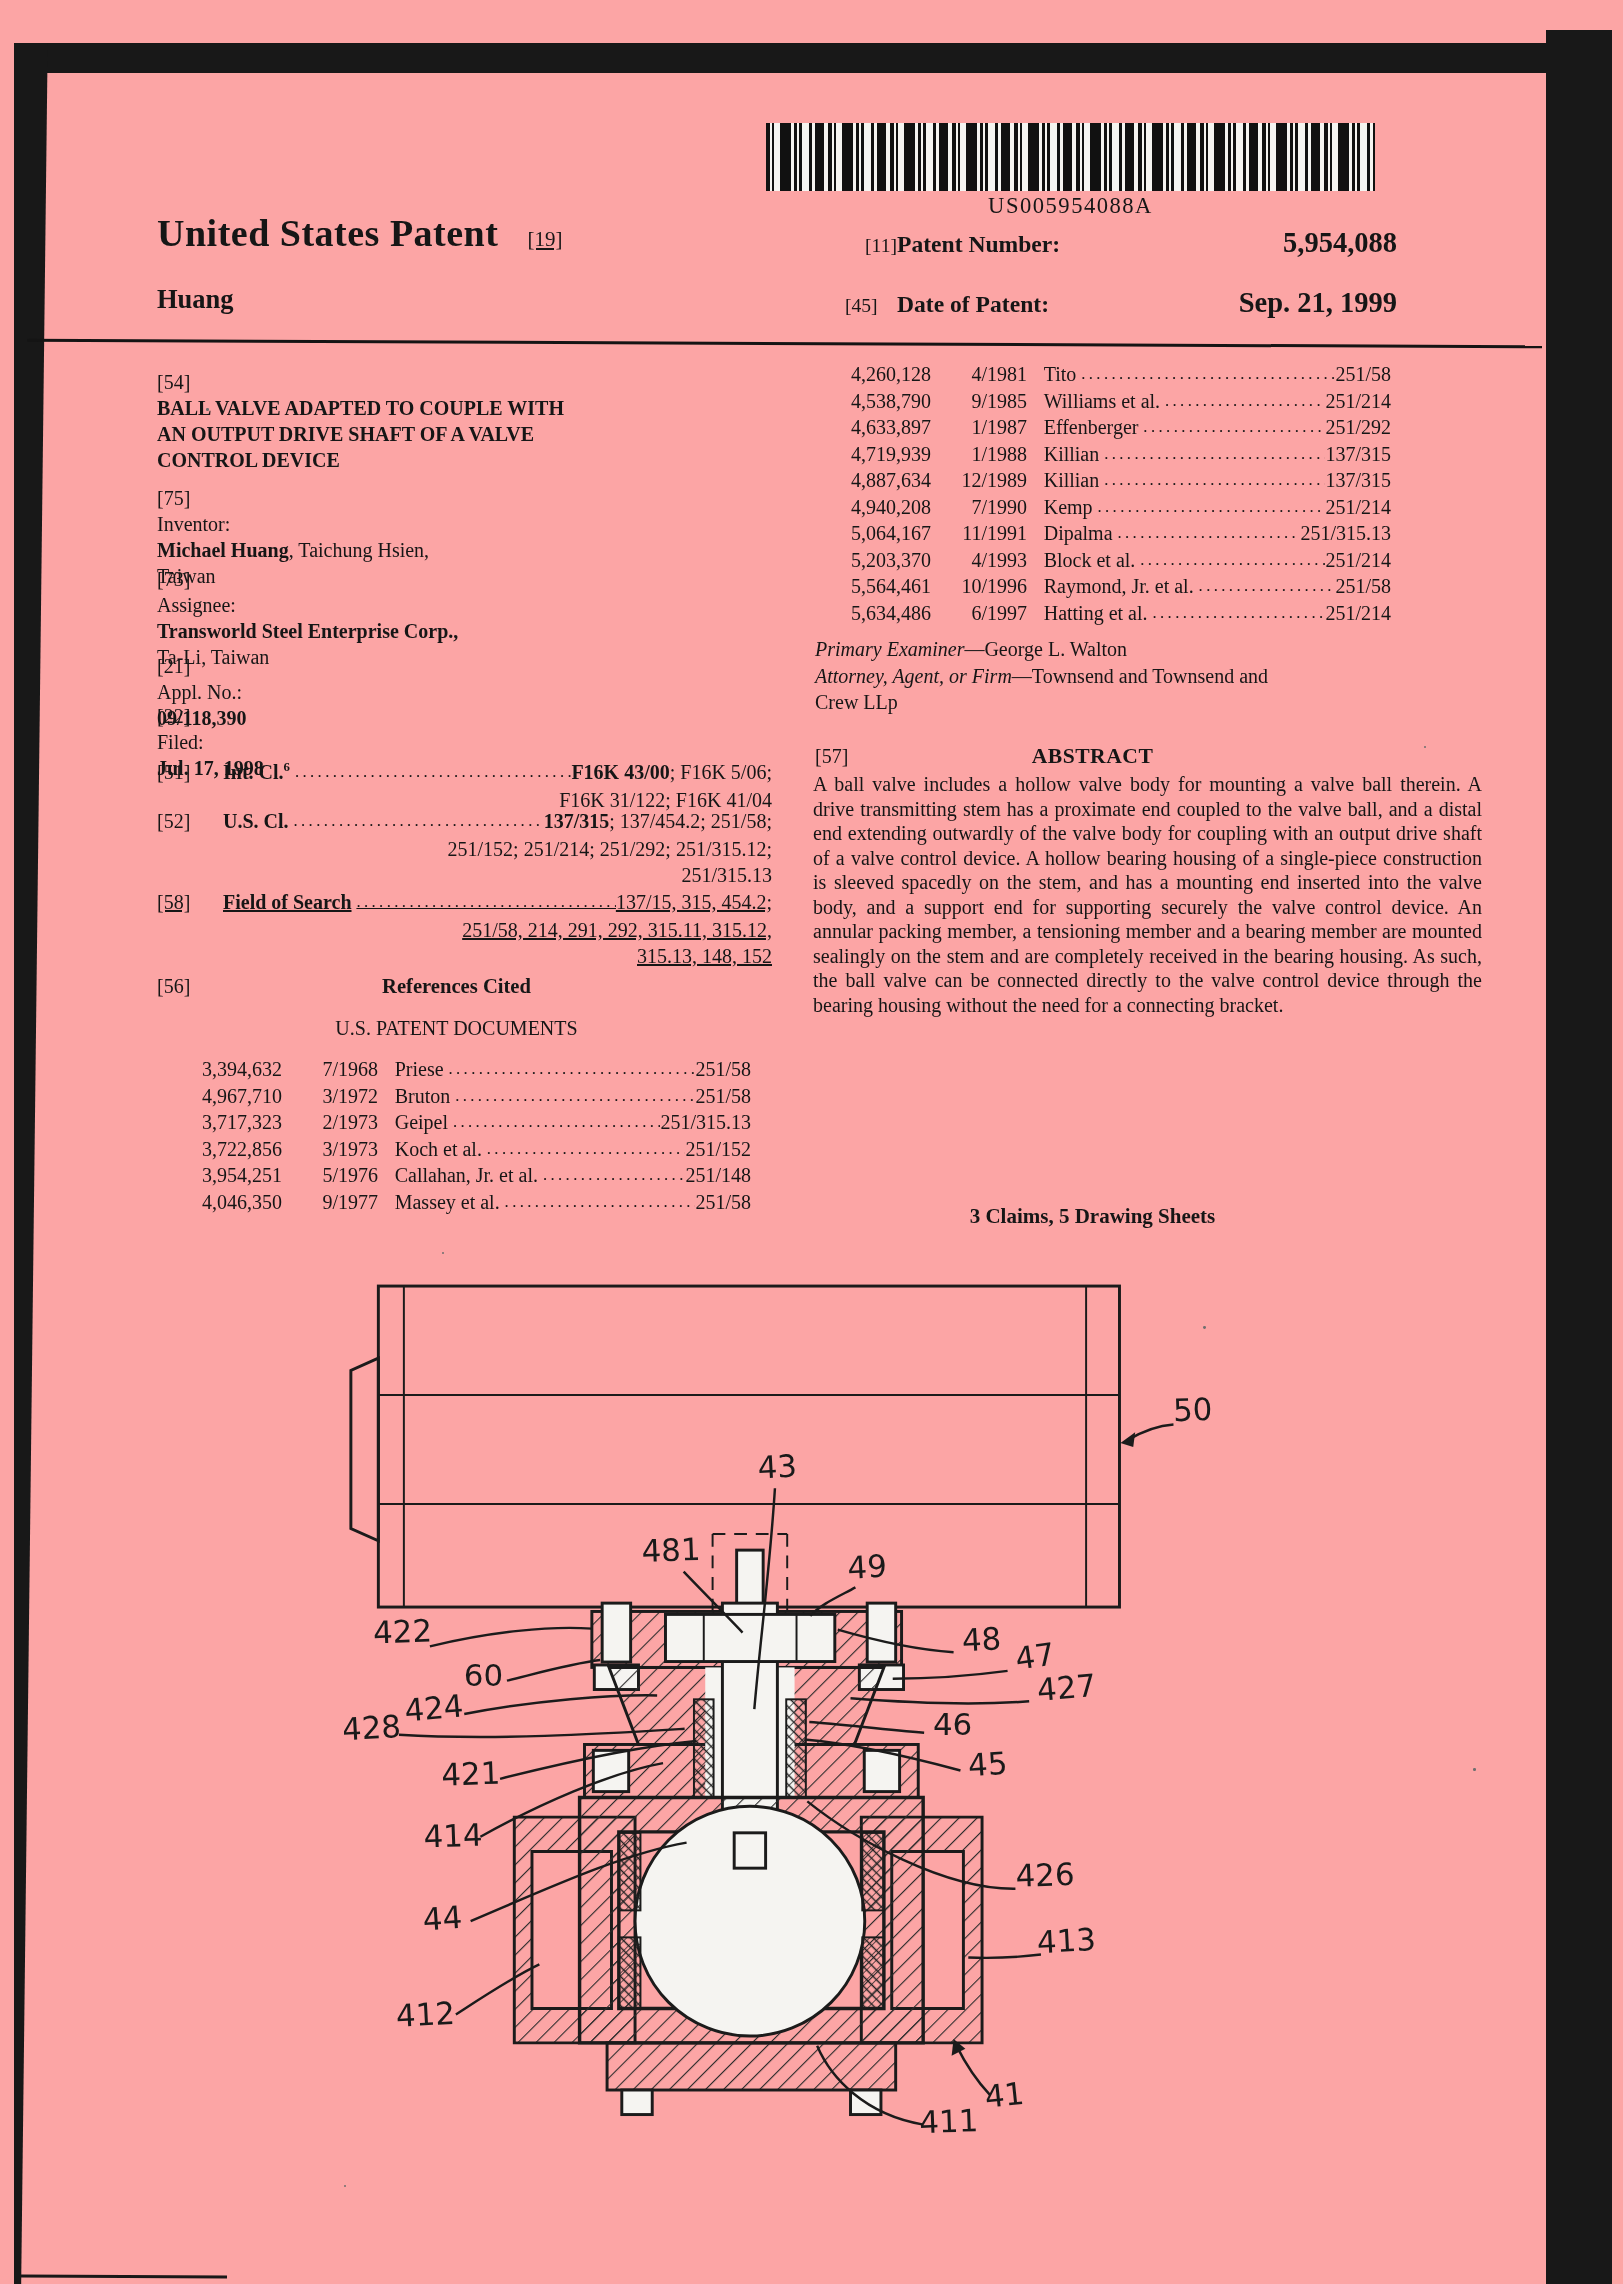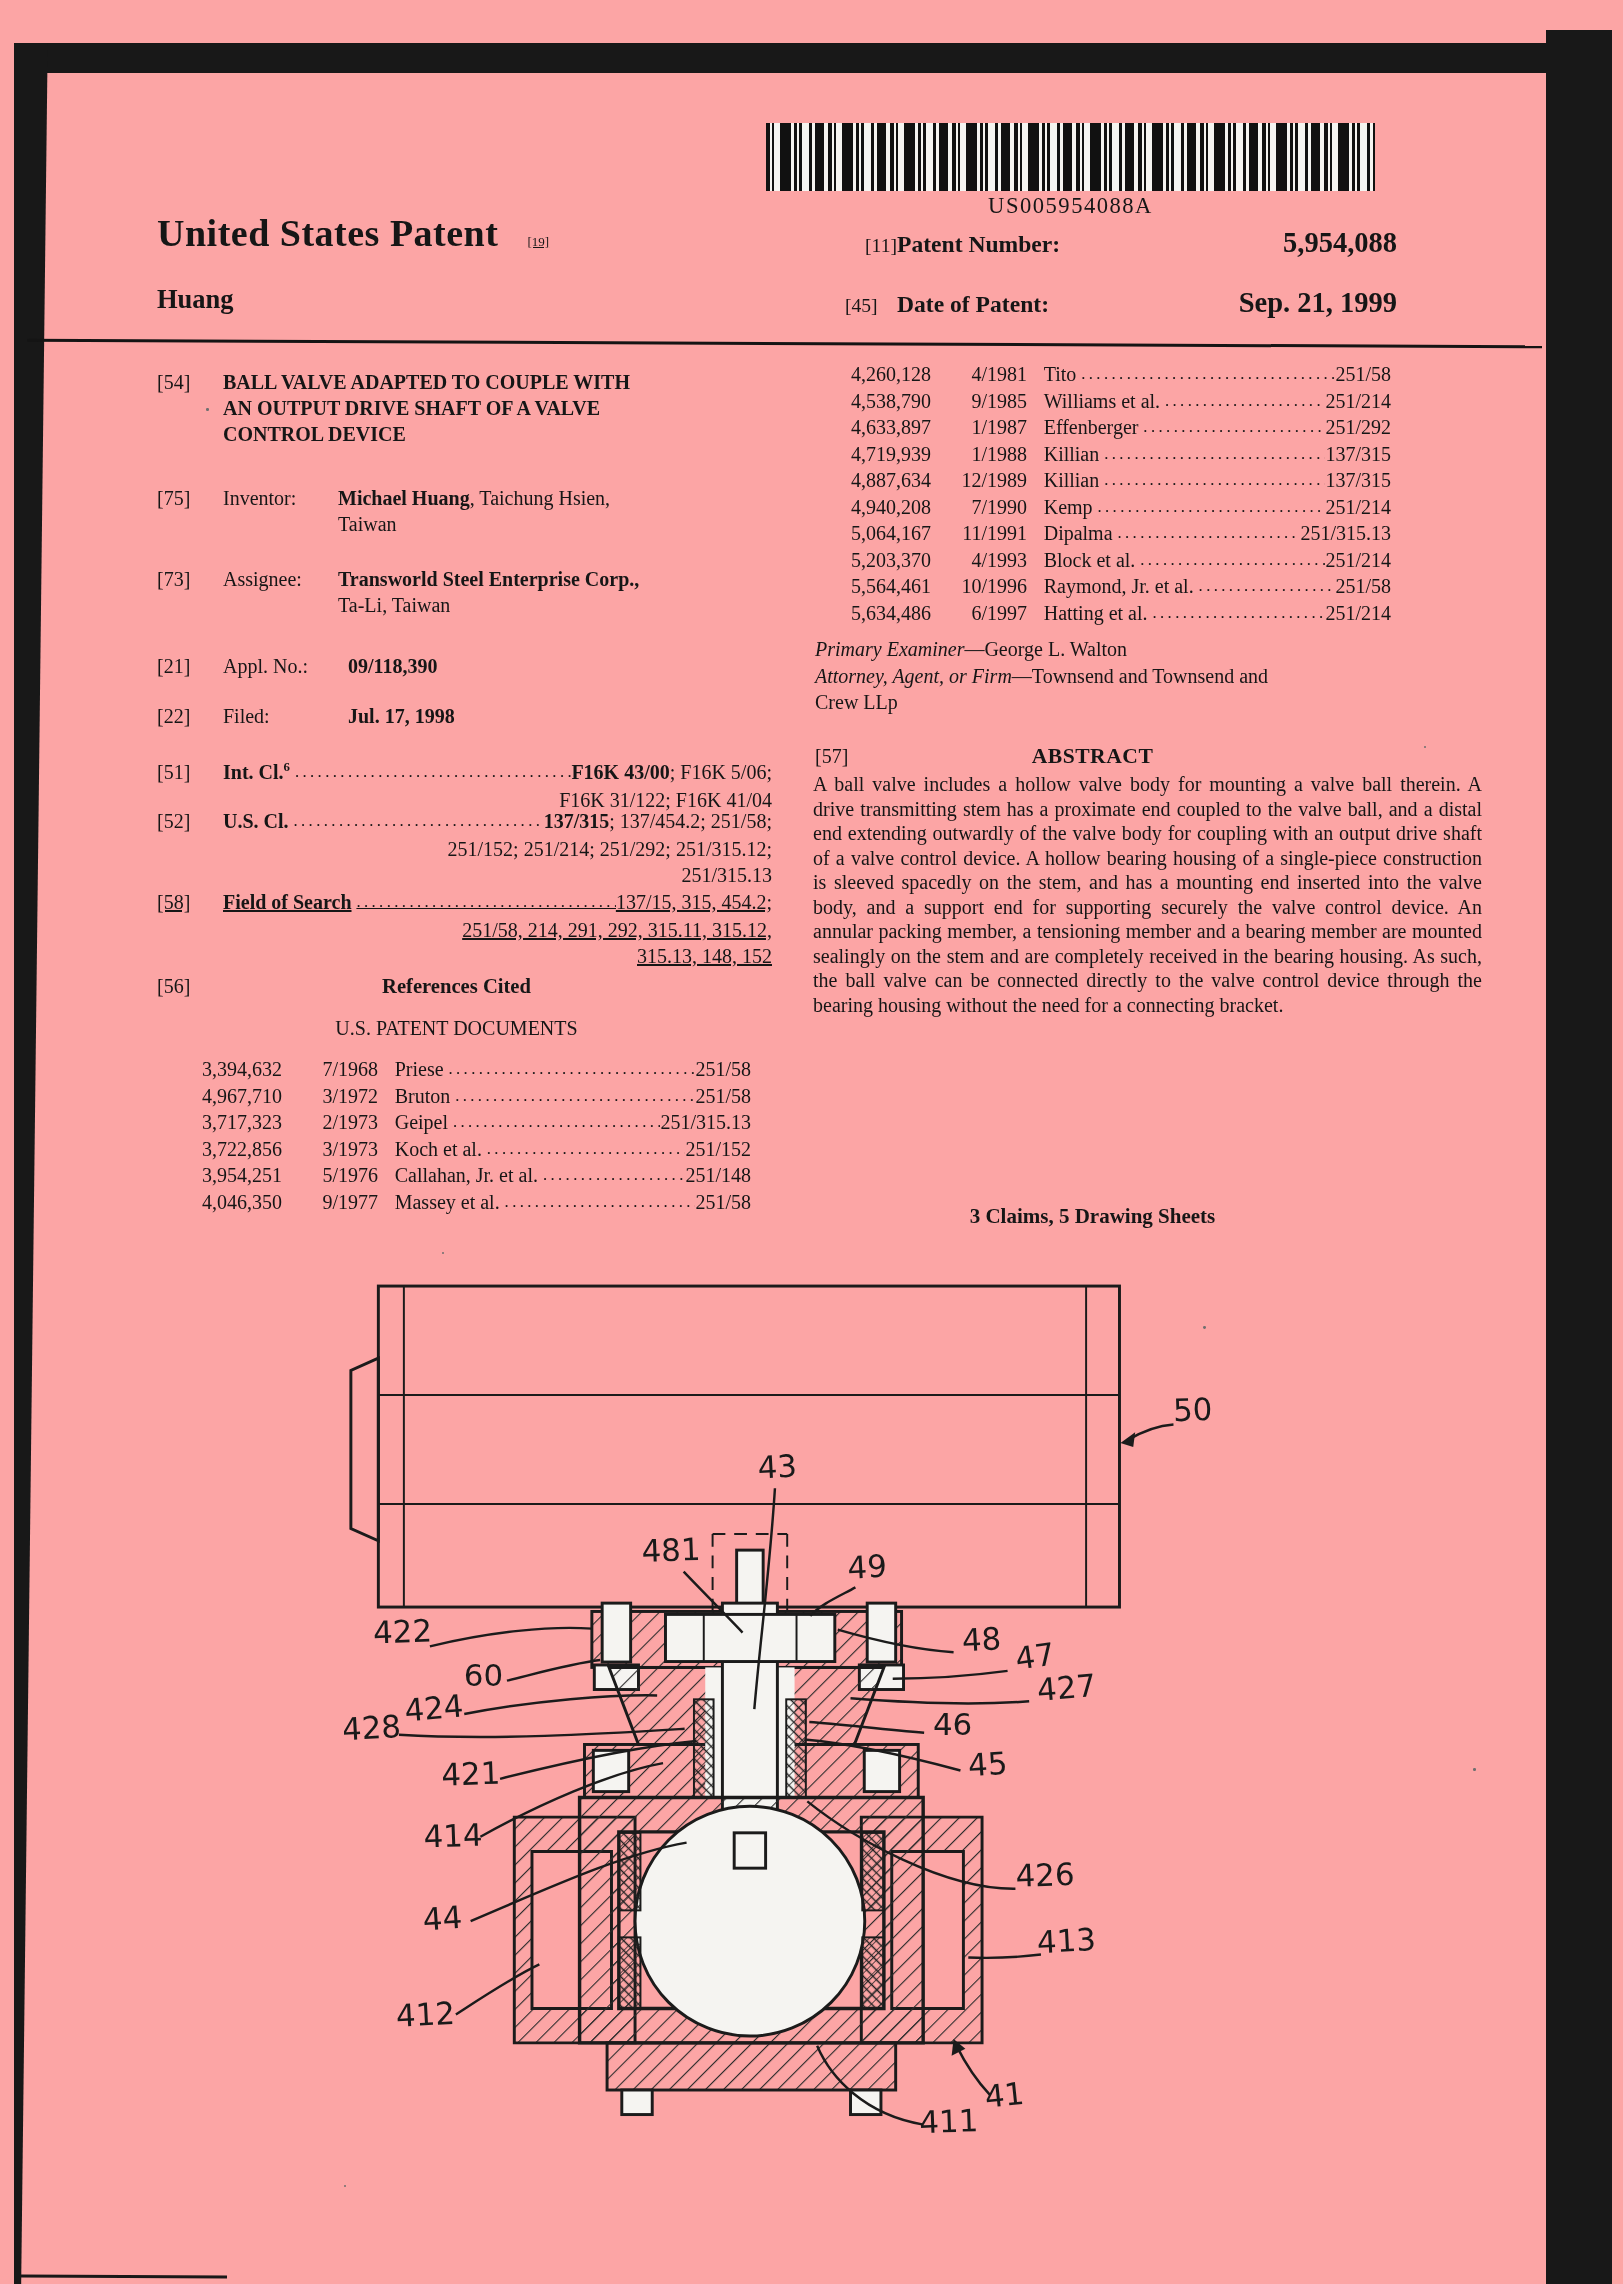--- a/index.html
+++ b/index.html
@@ -3,35 +3,35 @@
 <meta charset="utf-8">
 <style>
   html,body{margin:0;padding:0;background:#fbfbfa;}
   #page{position:relative;width:1623px;height:2284px;background:#fca5a5;overflow:hidden;
         font-family:"Liberation Serif","DejaVu Serif",serif;color:#161616;}
   .abs{position:absolute;}
   
   .frame{background:#181818;}
   
   .bigtitle{font-size:38px;font-weight:bold;letter-spacing:0.5px;}
-  .kindtag{font-size:13px;font-weight:normal;text-decoration:underline;}
+  .kindtag{font-size:21px;font-weight:normal;text-decoration:underline;}
   .surname{font-size:26.5px;font-weight:bold;}
   .hdr-row{display:flex;align-items:baseline;width:552px;}
   .hdr-tag{font-size:19.6px;width:52px;}
   .hdr-lbl{font-size:23.6px;font-weight:bold;}
   .hdr-val{font-size:28.5px;font-weight:bold;margin-left:auto;}
   .barcode{background:repeating-linear-gradient(90deg,
      #111 0 3.9px,#f5f4f1 3.9px 6.4px,#111 6.4px 8.3px,#f5f4f1 8.3px 14.2px,
      #111 14.2px 25px,#f5f4f1 25px 28px,#111 28px 31px,#f5f4f1 31px 33px,
      #111 33px 36px,#f5f4f1 36px 43px,#111 43px 46px,#f5f4f1 46px 49px,
      #111 49px 58px,#f5f4f1 58px 62px);}
   .bc-text{font-size:22.6px;letter-spacing:1.5px;text-align:center;}
   .rule{background:#141414;}
   
-  .bib{display:flex;left:157px;width:615px;font-size:20px;line-height:26px;}
+  .bib{display:flex;left:157px;width:615px;font-size:20px;line-height:26px;flex-direction:column;}
   .tag{width:66px;flex:none;}
   .lblcol{width:115px;flex:none;}
   .b{font-weight:bold;}
   .i{font-style:italic;}
   .val{flex:1;}
   .rline{text-align:right;}
   .lead{flex:1;overflow:hidden;white-space:nowrap;font-size:16.7px;letter-spacing:3.4px;
         padding:0 4.9px;transform:translateY(-2px);}
   .clsline{display:flex;align-items:baseline;}
   

